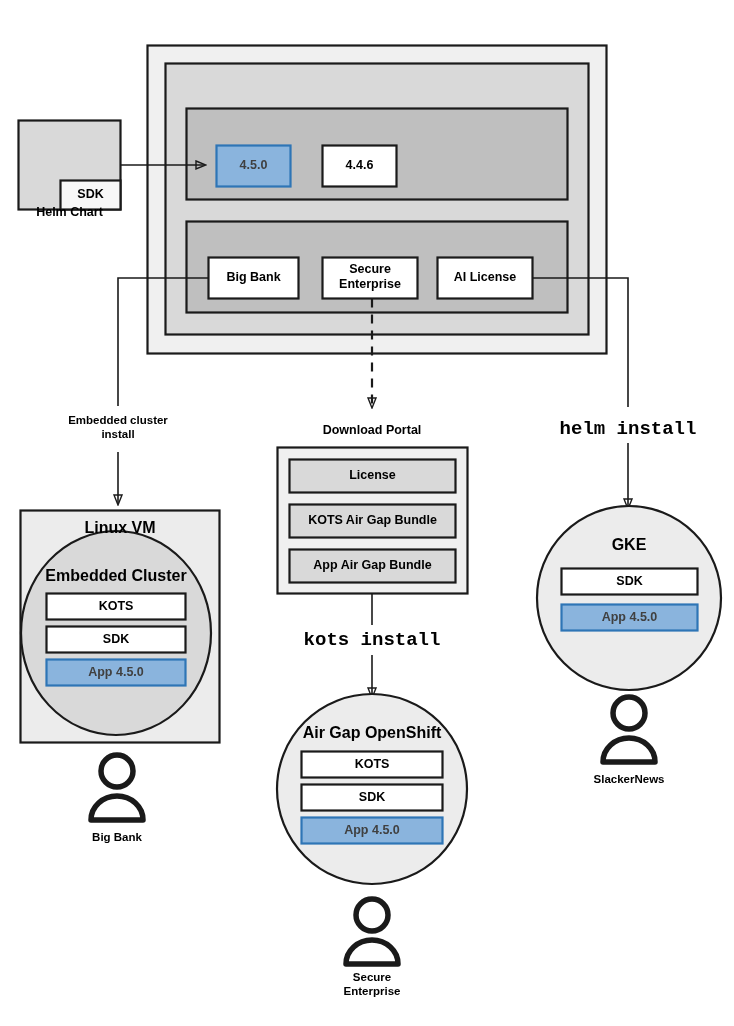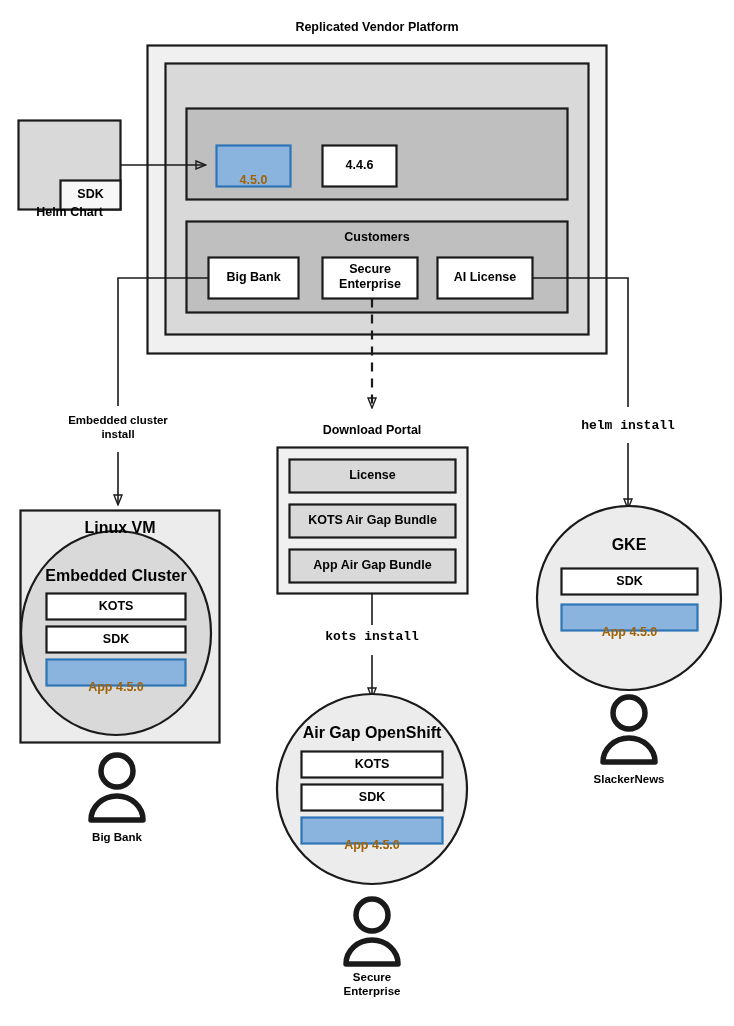--- a/index.html
+++ b/index.html
@@ -39,23 +39,23 @@
   .lbl.mono {
     font-family: "Liberation Mono", monospace;
     font-weight: bold;
     letter-spacing: 0px;
   }
   .title-lbl  { font-size: 12.5px; }
   .sect-lbl   { font-size: 12.5px; }
   .box-lbl    { font-size: 12.5px; }
   .node-lbl   { font-size: 16px; }
   .edge-lbl   { font-size: 11.5px; }
-  .mono-lbl   { font-size: 13px; text-align: center; }
+  .mono-lbl   { font-size: 19px; text-align: center; }
   .actor-lbl  { font-size: 11.5px; }
-  .blue-lbl   { color: #a16207; margin-top: 15px; }
+  .blue-lbl   { color: #404040; }
 </style>
 </head>
 <body>
 
 <div id="canvas">
 
   <svg class="svg-layer" viewBox="0 0 734 1026">
     <defs>
       <marker id="arrowOpen" markerWidth="12" markerHeight="12" refX="10" refY="5" orient="auto" markerUnits="userSpaceOnUse">
         <path d="M1,1 L11,5 L1,9 Z" fill="none" stroke="#1a1a1a" stroke-width="1.4"></path>
@@ -123,28 +123,26 @@
       <circle cx="372" cy="915" r="16" fill="none" stroke="#1a1a1a" stroke-width="5.5"></circle>
       <path d="M346,964 a26,24 0 0 1 52,0 Z" fill="none" stroke="#1a1a1a" stroke-width="5.5" stroke-linejoin="round"></path>
     </g>
 
     <g>
       <circle cx="629" cy="713" r="16" fill="none" stroke="#1a1a1a" stroke-width="5.5"></circle>
       <path d="M603,762 a26,24 0 0 1 52,0 Z" fill="none" stroke="#1a1a1a" stroke-width="5.5" stroke-linejoin="round"></path>
     </g>
   </svg>
 
-  <div class="lbl title-lbl" style="left:147px; top:20px; width:460px;">Replicated Vendor Platform</div>
 
 
 
   <div class="lbl box-lbl blue-lbl" style="left:217px; top:158px; width:73px;">4.5.0</div>
   <div class="lbl box-lbl" style="left:323px; top:158px; width:73px;">4.4.6</div>
 
-  <div class="lbl sect-lbl" style="left:187px; top:230px; width:380px;">Customers</div>
 
   <div class="lbl box-lbl" style="left:209px; top:270px; width:89px;">Big Bank</div>
   <div class="lbl box-lbl" style="left:323px; top:262px; width:94px;">Secure
 Enterprise</div>
   <div class="lbl box-lbl" style="left:438px; top:270px; width:94px;">AI License</div>
 
   <div class="lbl box-lbl" style="left:19px; top:158px; width:101px;margin-top:47px;">Helm Chart</div>
   <div class="lbl box-lbl" style="left:61px; top:187px; width:59px;">SDK</div>
 
   <div class="lbl edge-lbl" style="left:38px; top:414px; width:160px;">Embedded cluster

